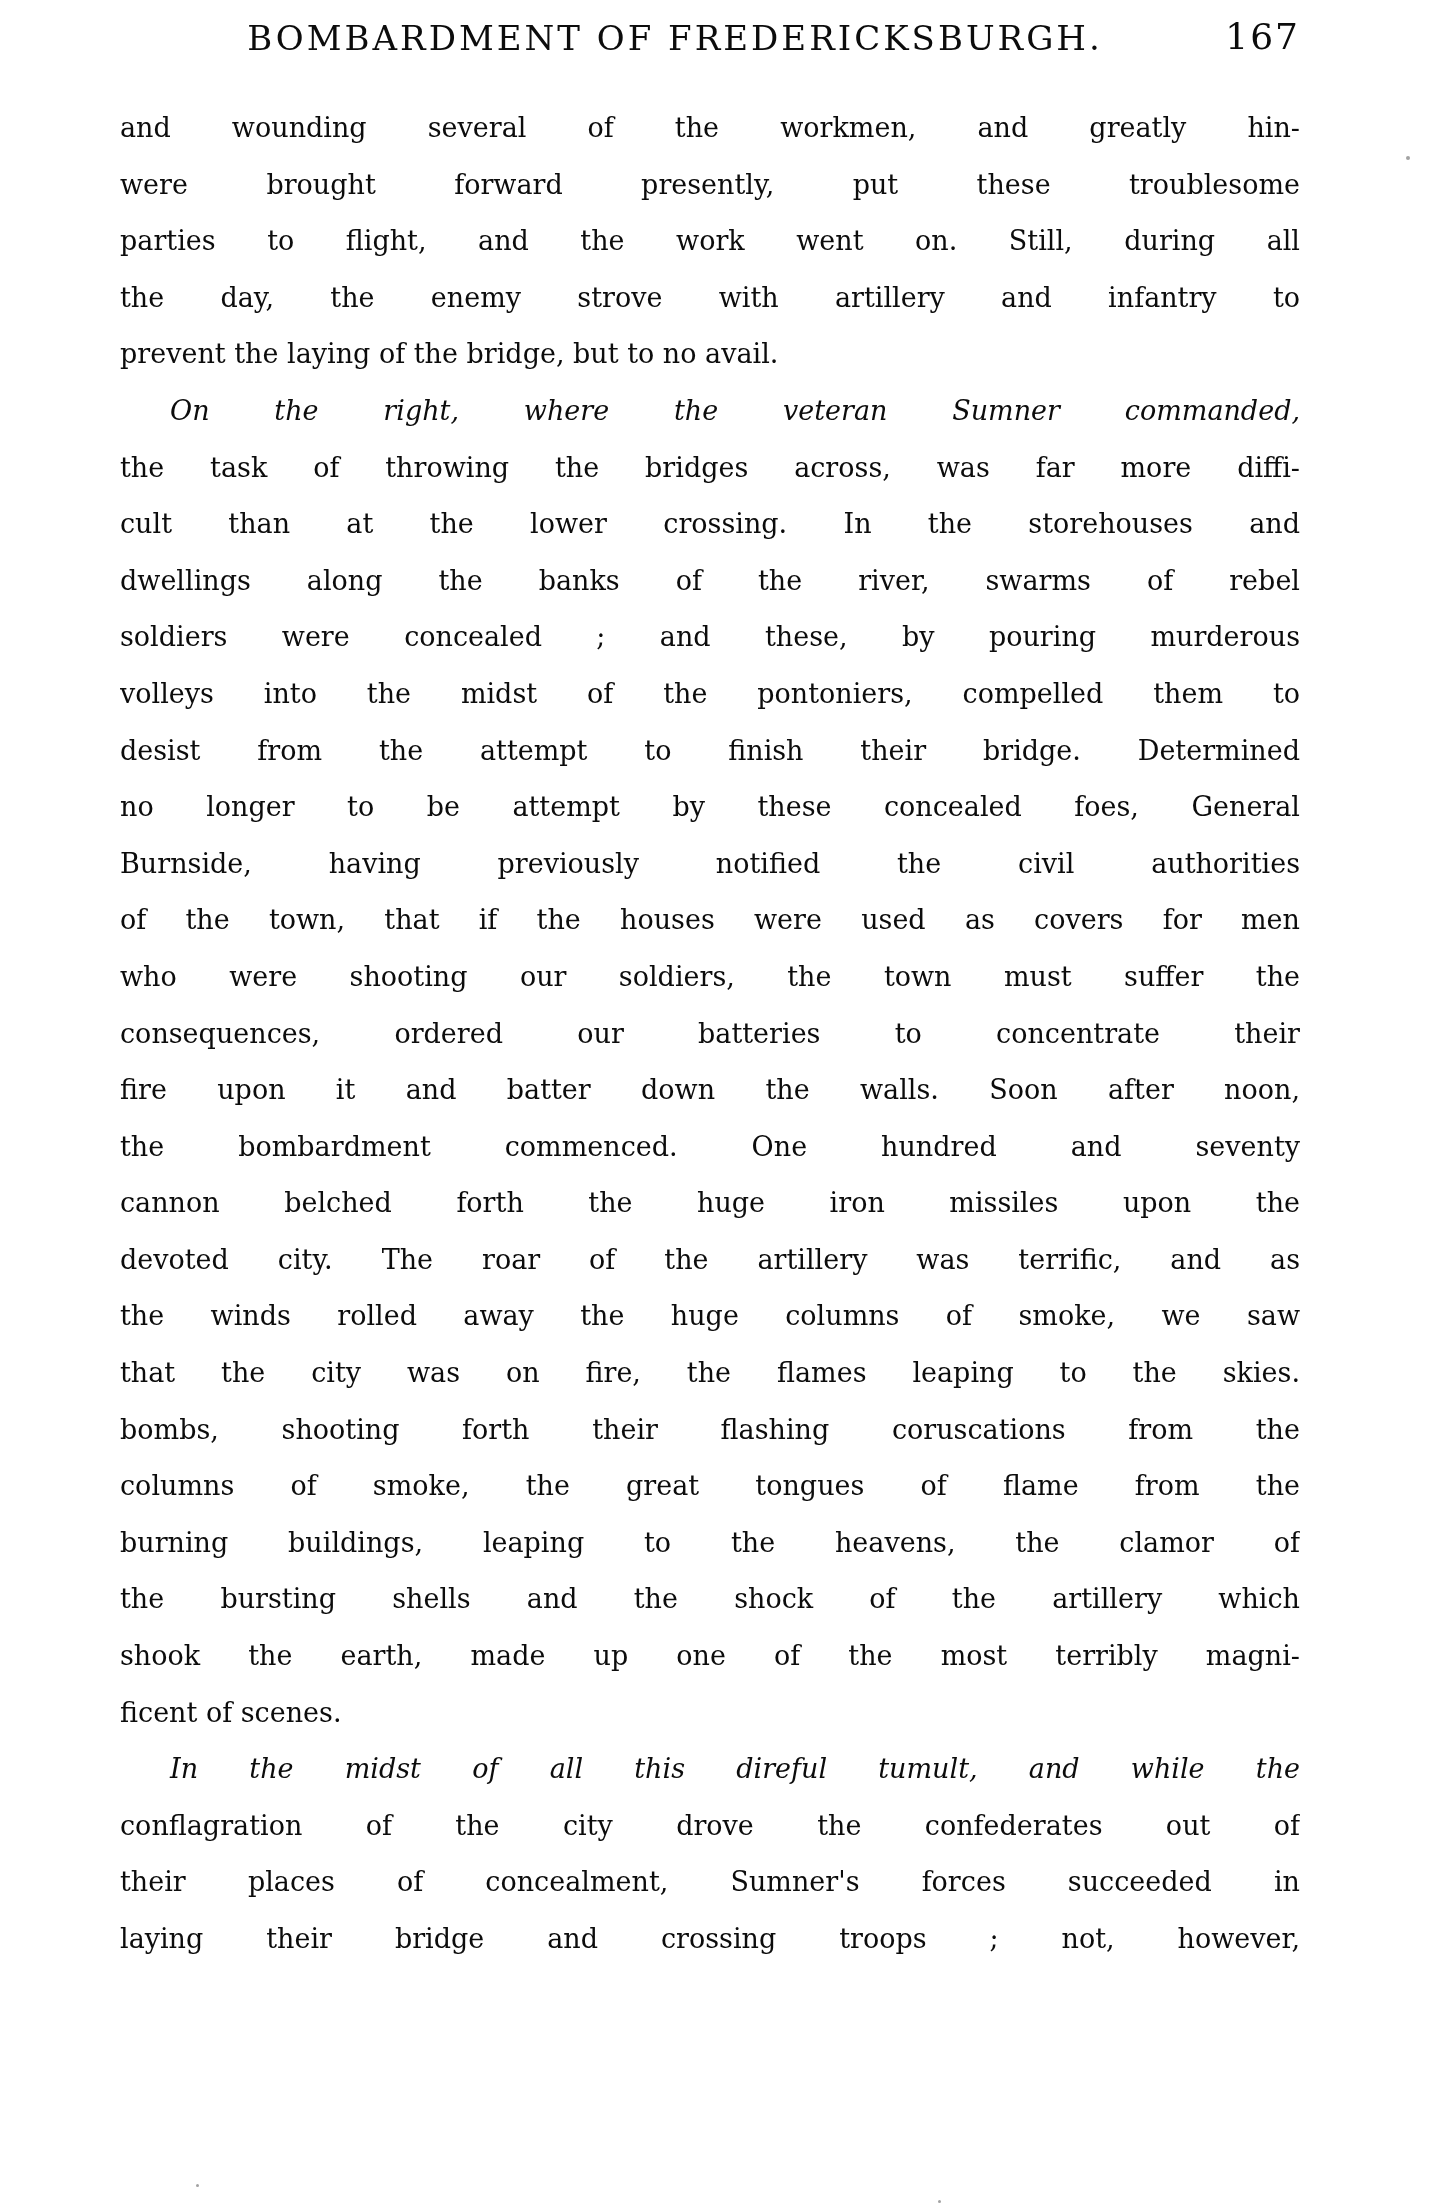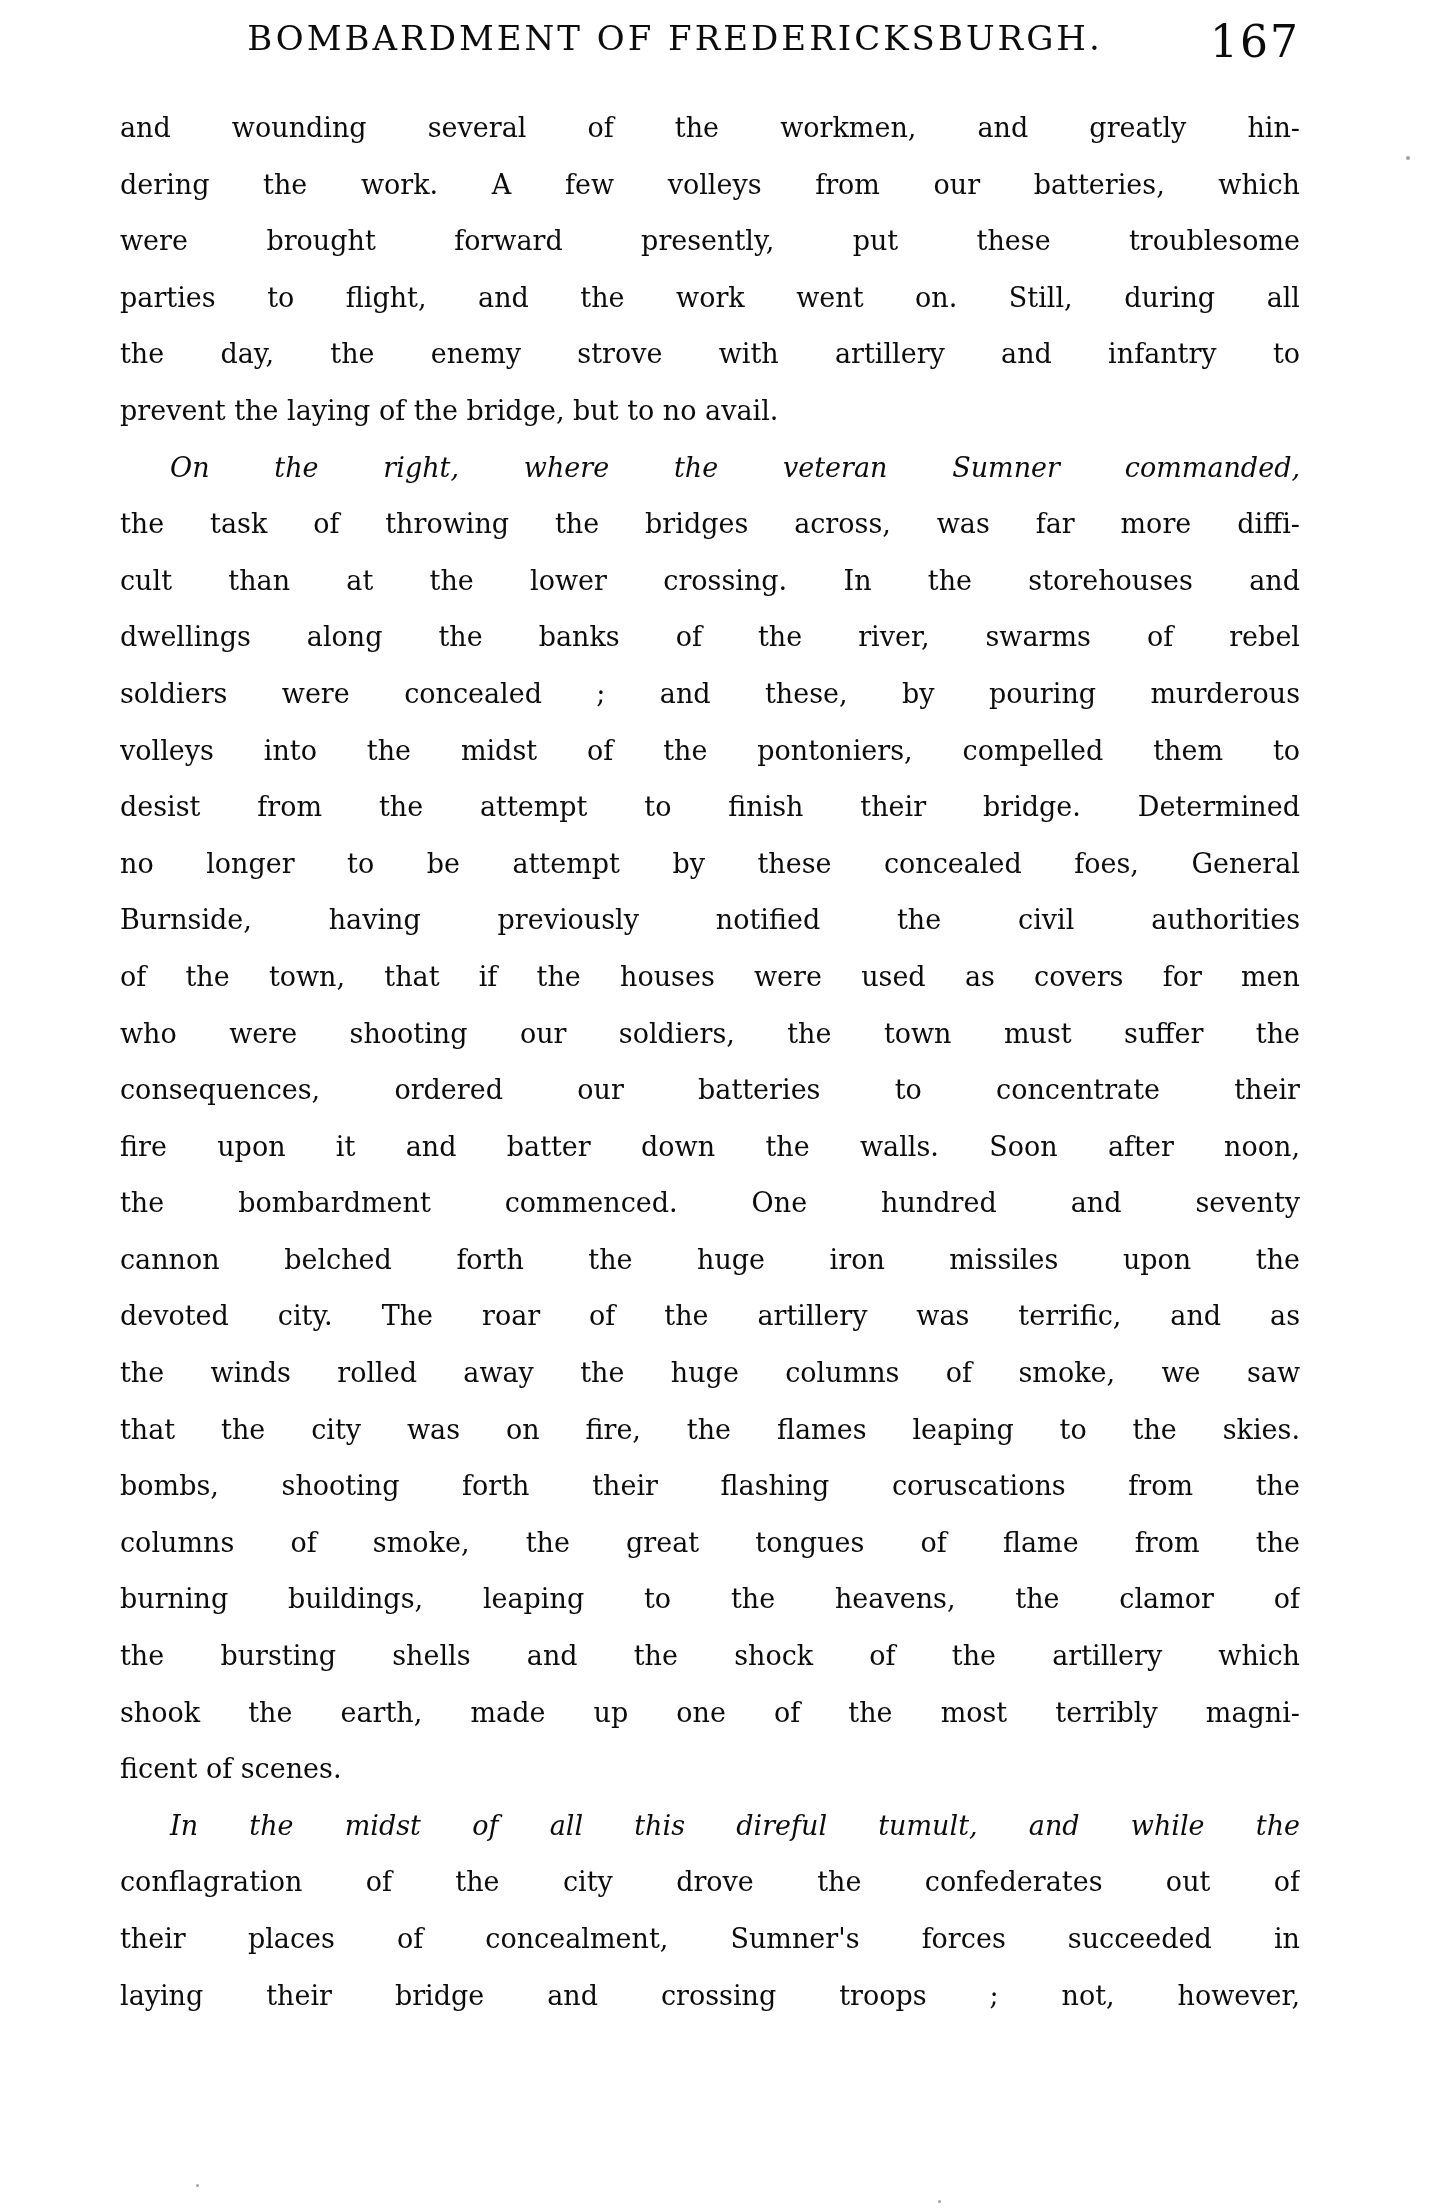--- a/index.html
+++ b/index.html
@@ -31,21 +31,21 @@
     text-align: center;
     font-size: 34px;
     letter-spacing: 3px;
     white-space: nowrap;
     font-weight: normal;
   }
   .page-number {
     position: absolute;
     right: 0;
     top: -2px;
-    font-size: 44px;
+    font-size: 36px;
     letter-spacing: 2px;
   }
   .body-text {
     position: absolute;
     left: 120px;
     top: 100px;
     width: 1180px;
   }
   .line {
     height: 56.6px;
@@ -77,21 +77,20 @@
 <div class="page">
 
   <div class="header">
     <div class="running-title">BOMBARDMENT OF FREDERICKSBURGH.</div>
     <div class="page-number">167</div>
   </div>
 
   <div class="body-text">
 
   <div class="line">and wounding several of the workmen, and greatly hin-</div>
-      <div class="line">dering the work.  A few volleys from our batteries, which</div>
       <div class="line">were brought forward presently, put these troublesome</div>
       <div class="line">parties to flight, and the work went on.  Still, during all</div>
       <div class="line">the day, the enemy strove with artillery and infantry to</div>
       <div class="line noj">prevent the laying of the bridge, but to no avail.</div>
       <div class="line indent">On the right, where the veteran Sumner commanded,</div>
       <div class="line">the task of throwing the bridges across, was far more diffi-</div>
       <div class="line">cult than at the lower crossing.  In the storehouses and</div>
       <div class="line">dwellings along the banks of the river, swarms of rebel</div>
       <div class="line">soldiers were concealed ; and these, by pouring murderous</div>
       <div class="line">volleys into the midst of the pontoniers, compelled them to</div>

